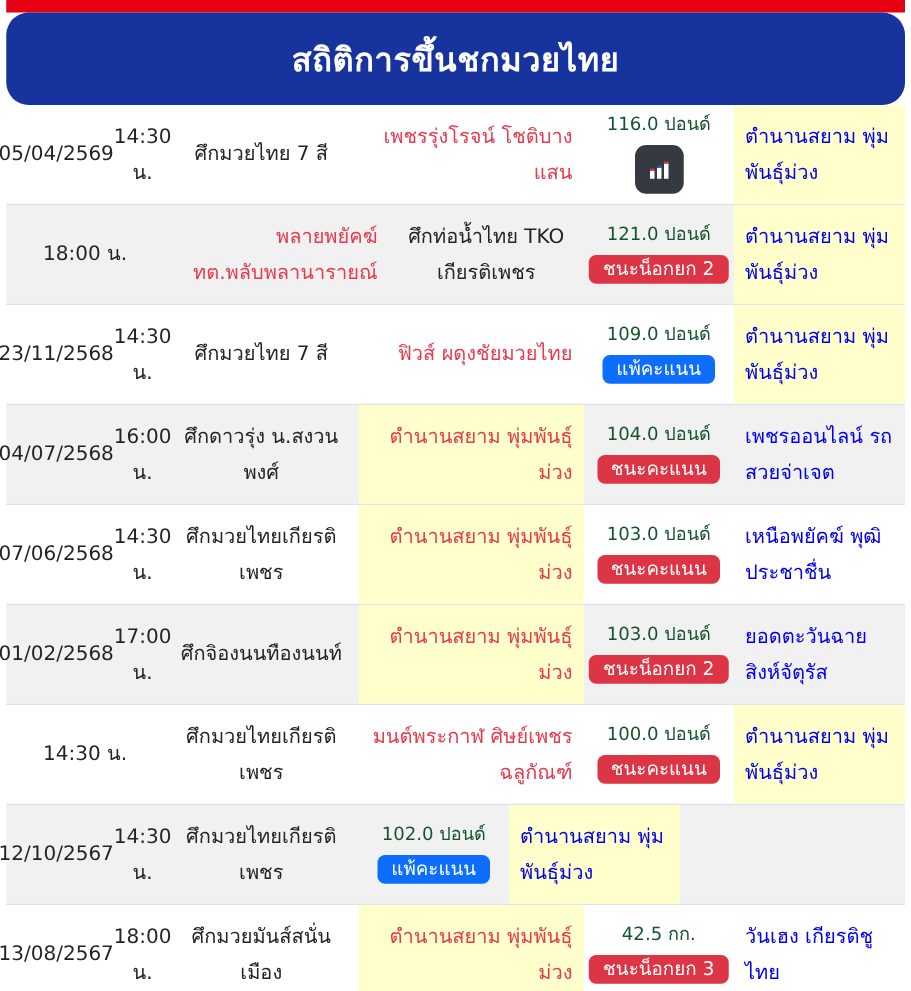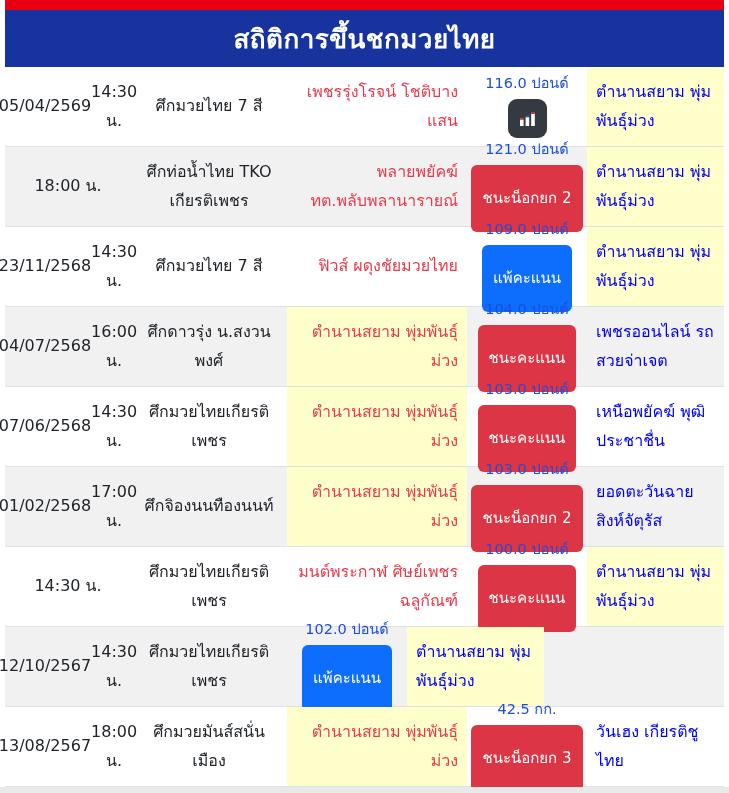--- a/index.html
+++ b/index.html
@@ -7,22 +7,22 @@
   body {
     font-family: "DejaVu Sans", "Liberation Sans", sans-serif;
     color: #212529;
   }
   .page { width: 729px; min-height: 793px; display: flex; flex-direction: column; }
 
   
   header { margin: 0 5px; }
   .stripe { height: 10px; background: var(--stripe, #e60012); }
   .titlebar {
-    height: 57px; background: var(--header-bg, #16339e);
-    display: flex; align-items: center; justify-content: center;
+    height: 74px; background: var(--header-bg, #16339e);
+    display: flex; align-items: center; justify-content: center; border-radius: 18px;
   }
   .titlebar h1 {
     color: #ffffff; font-size: 26px; font-weight: bold; letter-spacing: .5px;
   }
 
   
   .table { margin: 0 5px; }
   .row {
     display: flex; height: 80px; align-items: stretch;
     border-bottom: 1px solid #dee2e6; background: #ffffff;
@@ -32,23 +32,23 @@
     display: flex; align-items: center; padding: 6px 9px;
     font-size: 16px; line-height: 1.8;
   }
   .cell.date  { width: 126px; flex-direction: row; justify-content: center; text-align: center; }
   .cell.event { width: 156px; justify-content: center; text-align: center; }
   .cell.red   { width: 180px; justify-content: flex-end; text-align: right; color: var(--red-text, #e63b4d); }
   .cell.result{ width: 120px; flex-direction: column; justify-content: center; gap: 6px; text-align: center; }
   .cell.blue  { width: 137px; justify-content: flex-start; text-align: left; color: var(--blue-text, #0000ee); }
   .cell.yellow{ background: var(--highlight, #ffffcc); }
 
-  .weight { font-size: 14.5px; color: #1d4ed8; line-height: 1.2; }
+  .weight { font-size: 14.5px; color: #14532d; line-height: 1.2; }
   .badge {
-    display: inline-block; padding: 24px 11px; border-radius: 6px;
+    display: inline-block; padding: 2px 11px; border-radius: 6px;
     color: #ffffff; font-size: 15px; line-height: 1.25; white-space: nowrap;
   }
   .badge.win  { background: var(--win, #dc3545); }
   .badge.loss { background: var(--loss, #0d6efd); }
 
   .stats-btn {
     width: 39px; height: 39px; border: none; border-radius: 9px;
     background: #343a40; display: flex; align-items: center; justify-content: center;
     cursor: pointer;
   }
@@ -89,22 +89,22 @@
         </svg>
       </button>
     </div>
     <div class="cell blue yellow">ตำนานสยาม พุ่มพันธุ์ม่วง</div>
   </div>
 
   <div class="row">
     <div class="cell date">
       <div>18:00 น.</div>
     </div>
+    <div class="cell red">พลายพยัคฆ์ ทต.พลับพลานารายณ์</div>
     <div class="cell event">ศึกท่อน้ำไทย TKO เกียรติเพชร</div>
-    <div class="cell red">พลายพยัคฆ์ ทต.พลับพลานารายณ์</div>
     <div class="cell result">
       <div class="weight">121.0 ปอนด์</div>
       <span class="badge win">ชนะน็อกยก 2</span>
 
     </div>
     <div class="cell blue yellow">ตำนานสยาม พุ่มพันธุ์ม่วง</div>
   </div>
 
   <div class="row">
     <div class="cell date">

